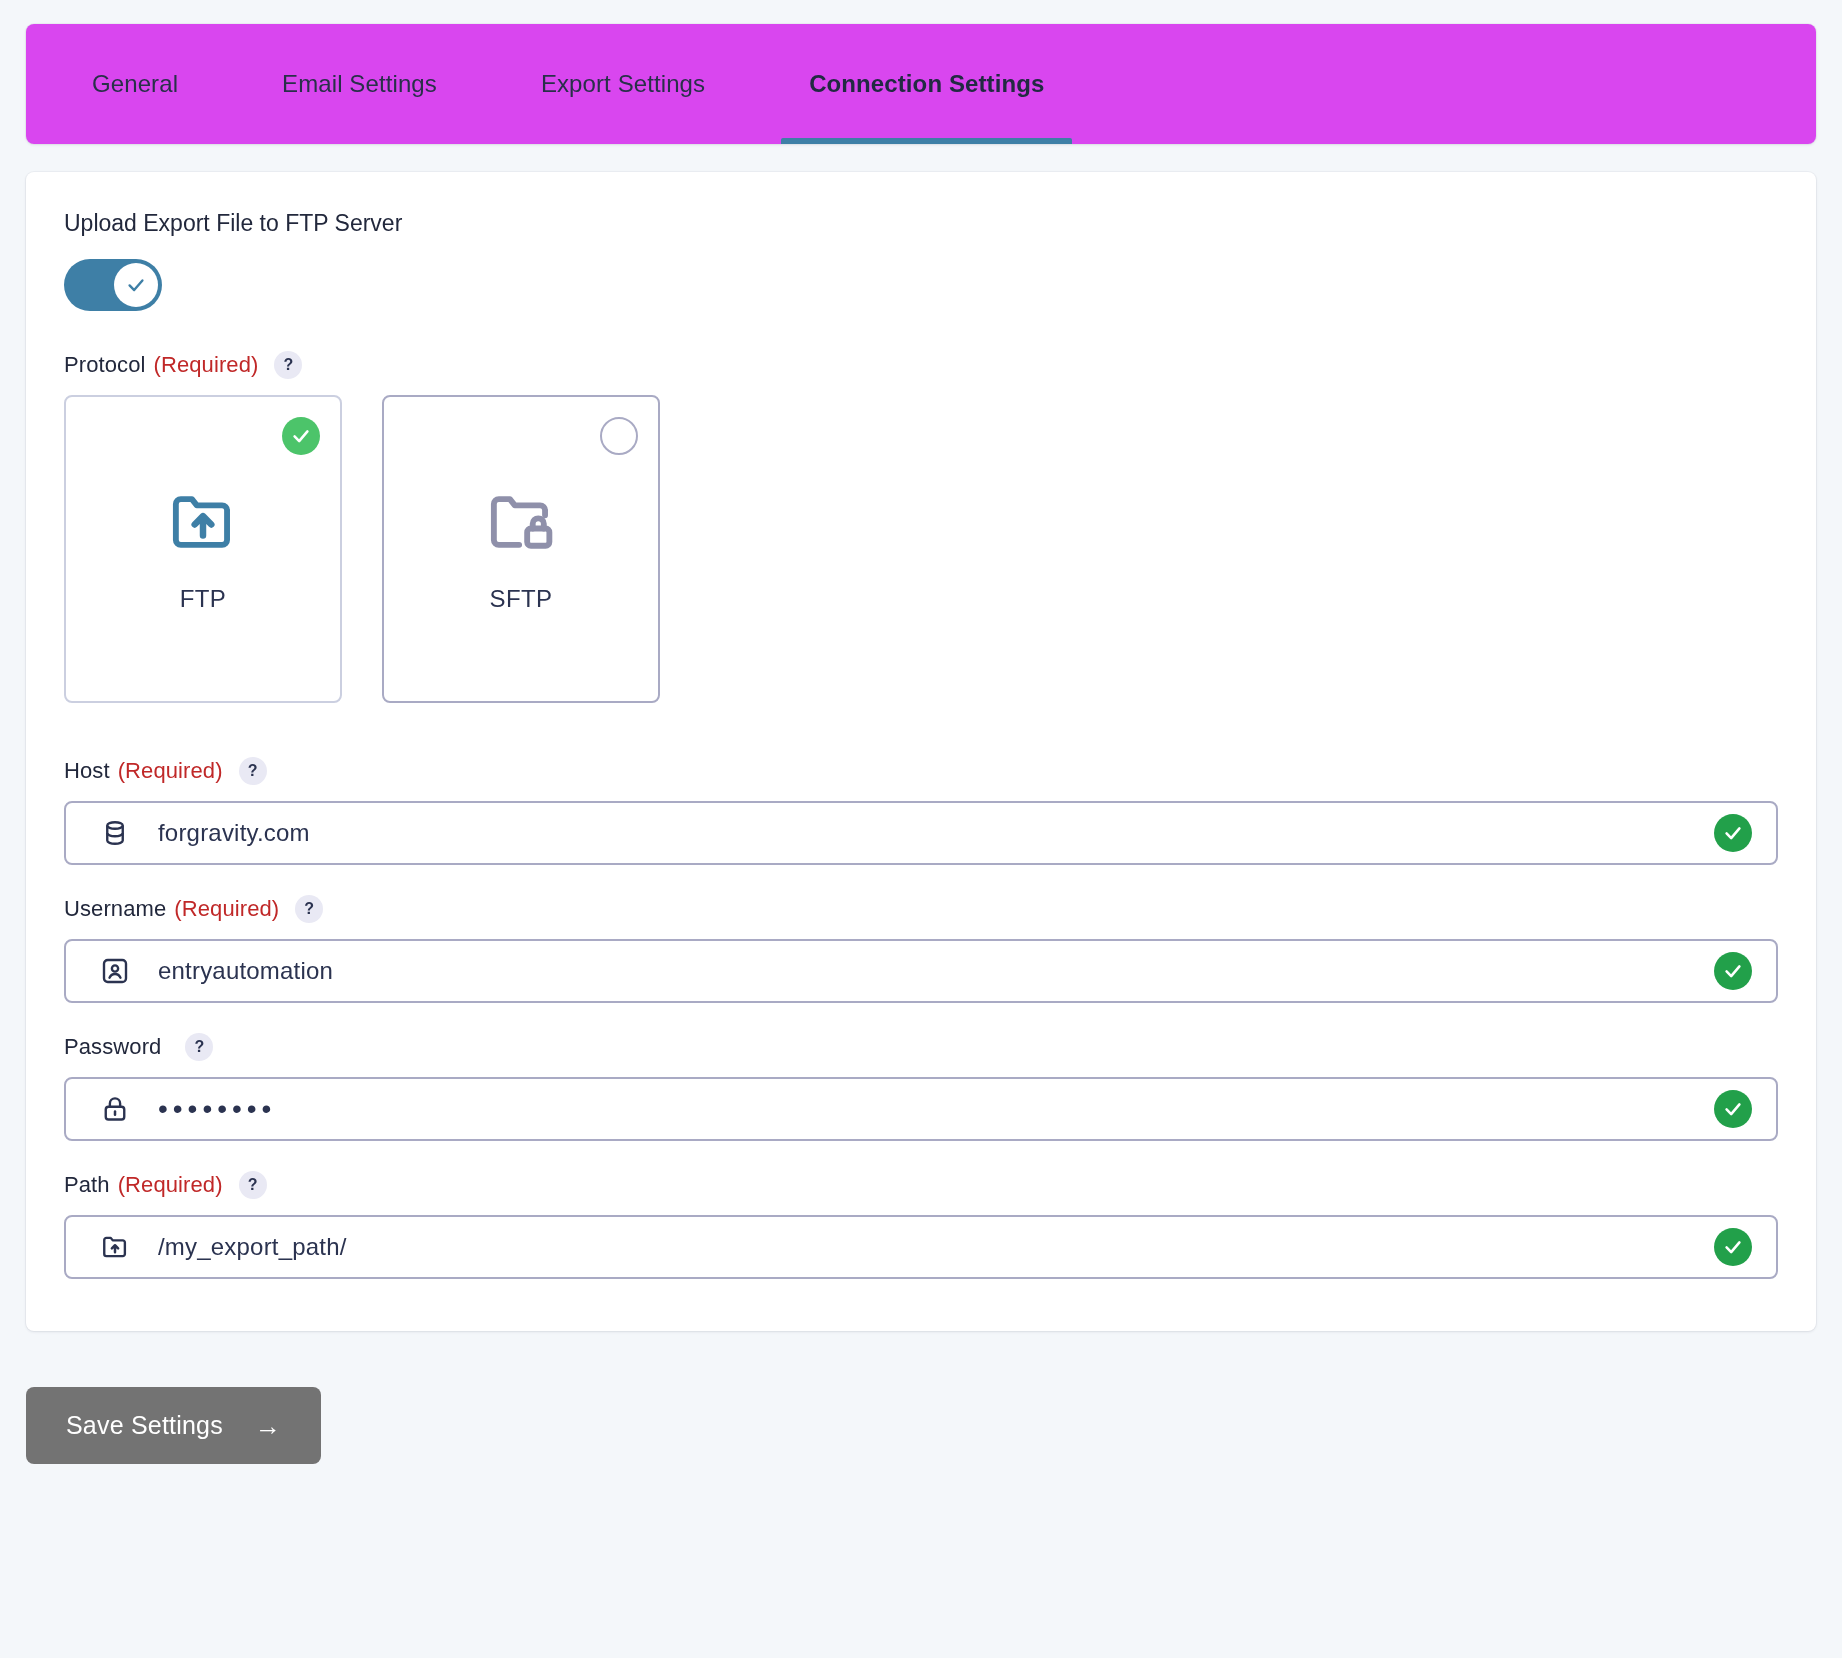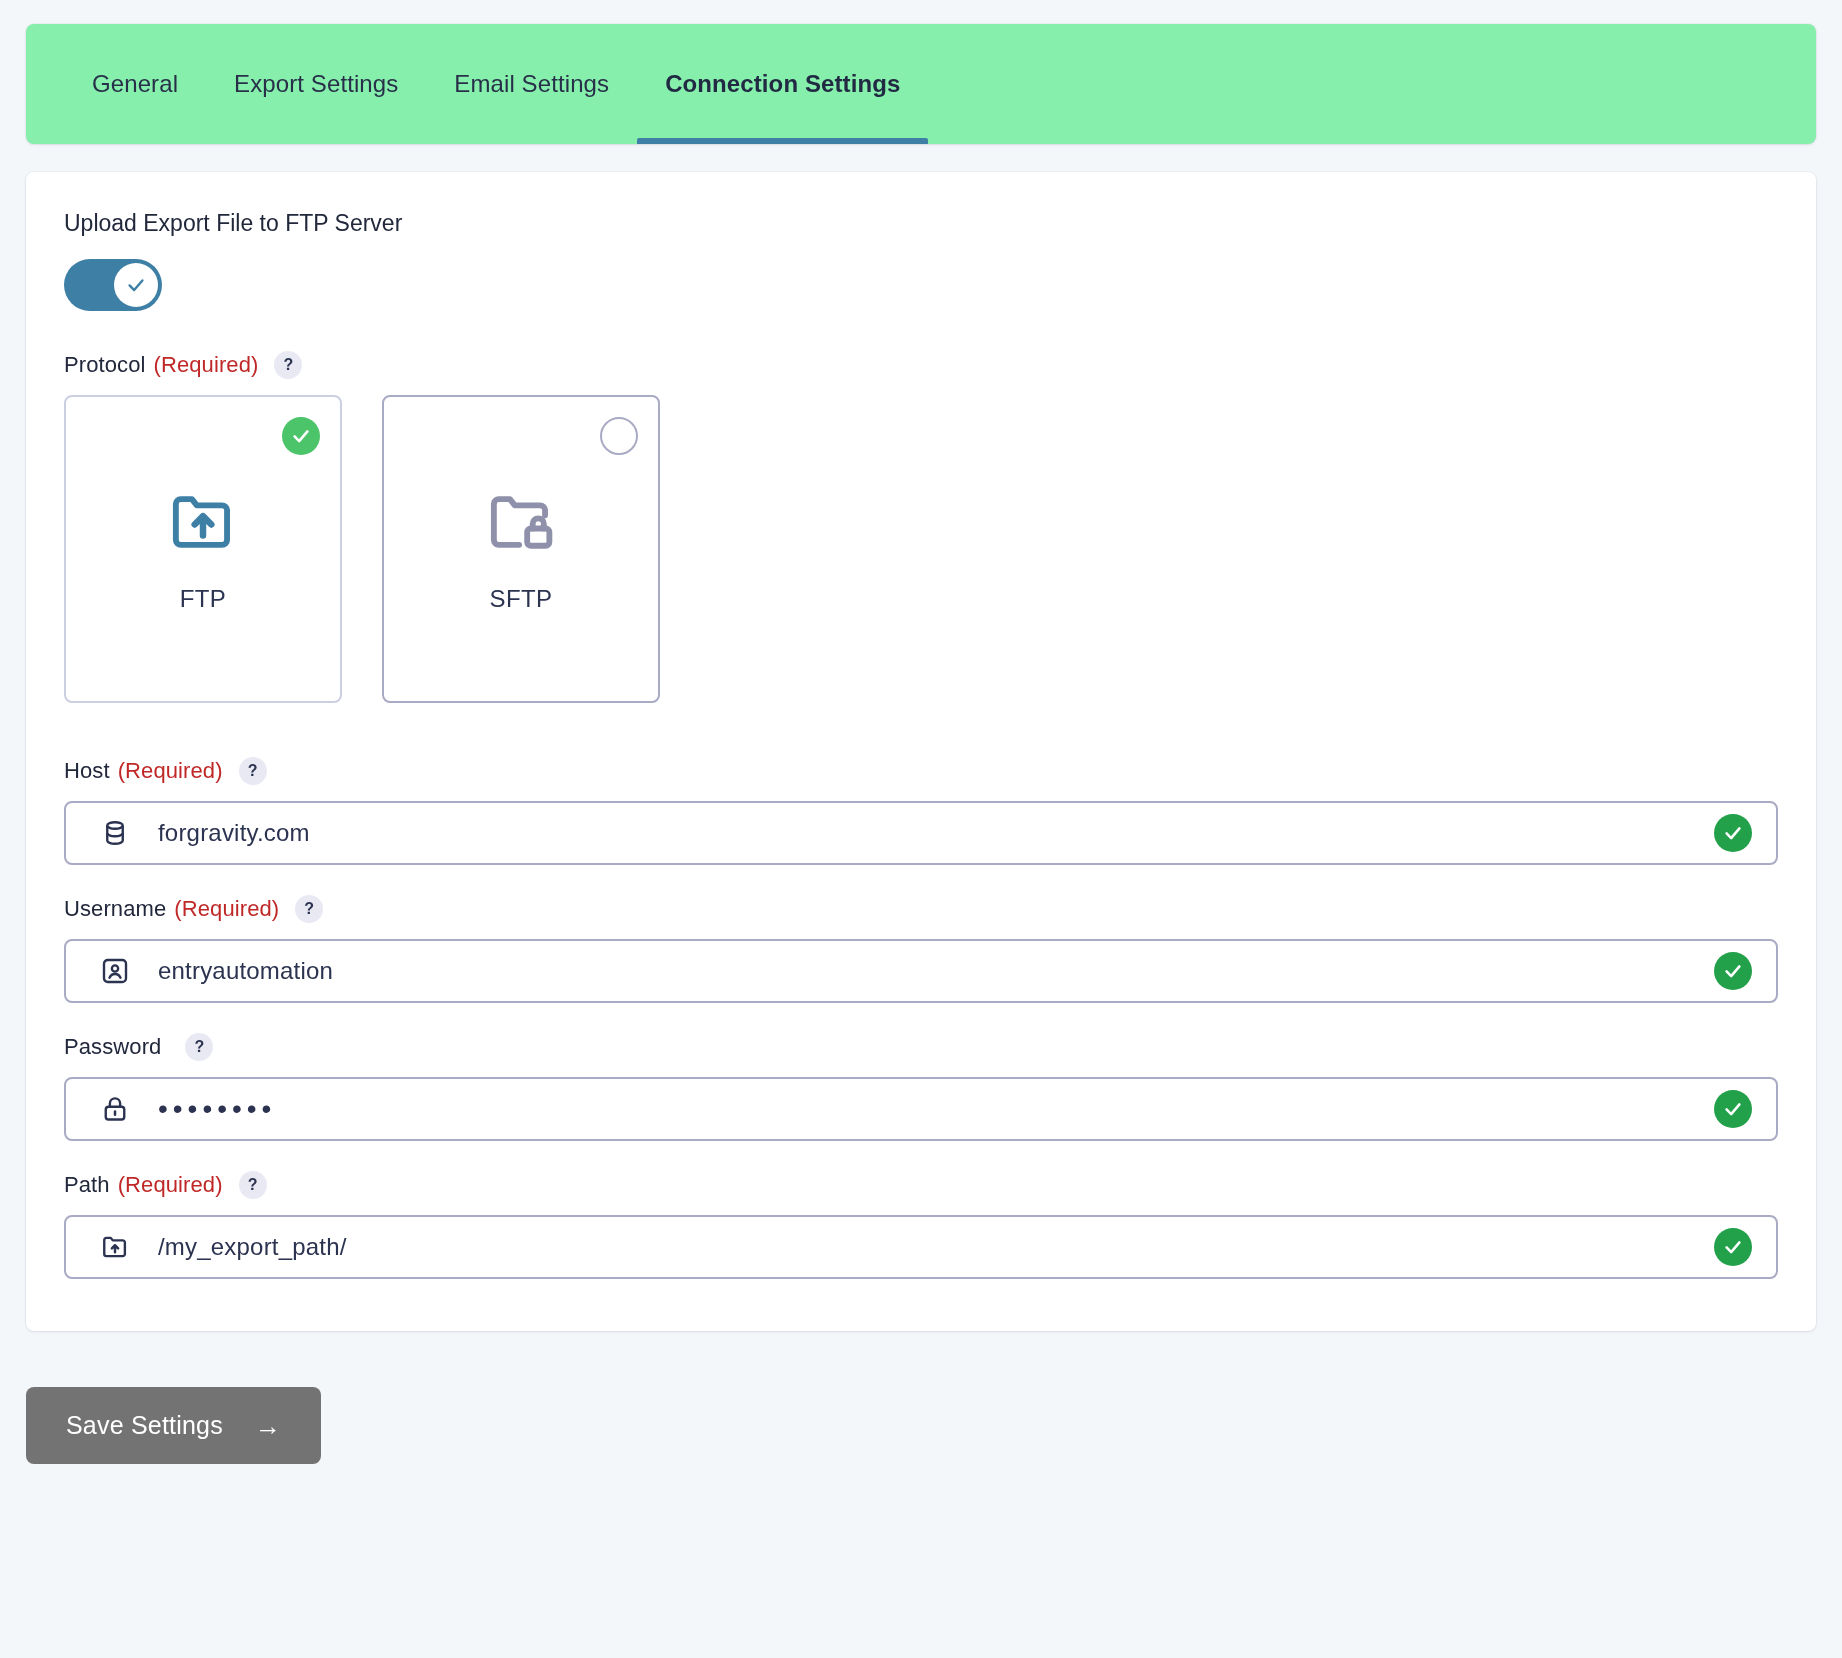--- a/index.html
+++ b/index.html
@@ -16,28 +16,29 @@
     width: 1842px;
     height: 1658px;
     background: #f4f7fa;
     padding: 24px 26px 0 26px;
     position: relative;
     overflow: hidden;
   }
 
   
   .tabs-card {
-    background: #86efac;
+    background: #d946ef;
     border-radius: 8px;
     box-shadow: 0 1px 3px rgba(40,48,80,.10), 0 0 0 1px rgba(40,48,80,.04);
     height: 120px;
     display: flex;
     align-items: stretch;
     padding: 0 40px;
     overflow: hidden;
+    gap: 48px;
   }
   .tab {
     display: flex;
     align-items: center;
     padding: 0 28px;
     font-size: 24px;
     color: #283049;
     letter-spacing: .1px;
     position: relative;
     cursor: pointer;
@@ -250,24 +251,24 @@
 </head>
 <body>
 
 <div class="page">
 
   <div class="tabs-card">
     <div class="tab">
       <span>General</span>
     </div>
     <div class="tab">
-      <span>Export Settings</span>
+      <span>Email Settings</span>
     </div>
     <div class="tab">
-      <span>Email Settings</span>
+      <span>Export Settings</span>
     </div>
     <div class="tab active">
       <span>Connection Settings</span>
     </div>
   </div>
 
   <div class="settings-card">
 
 
     <div class="card-body">

